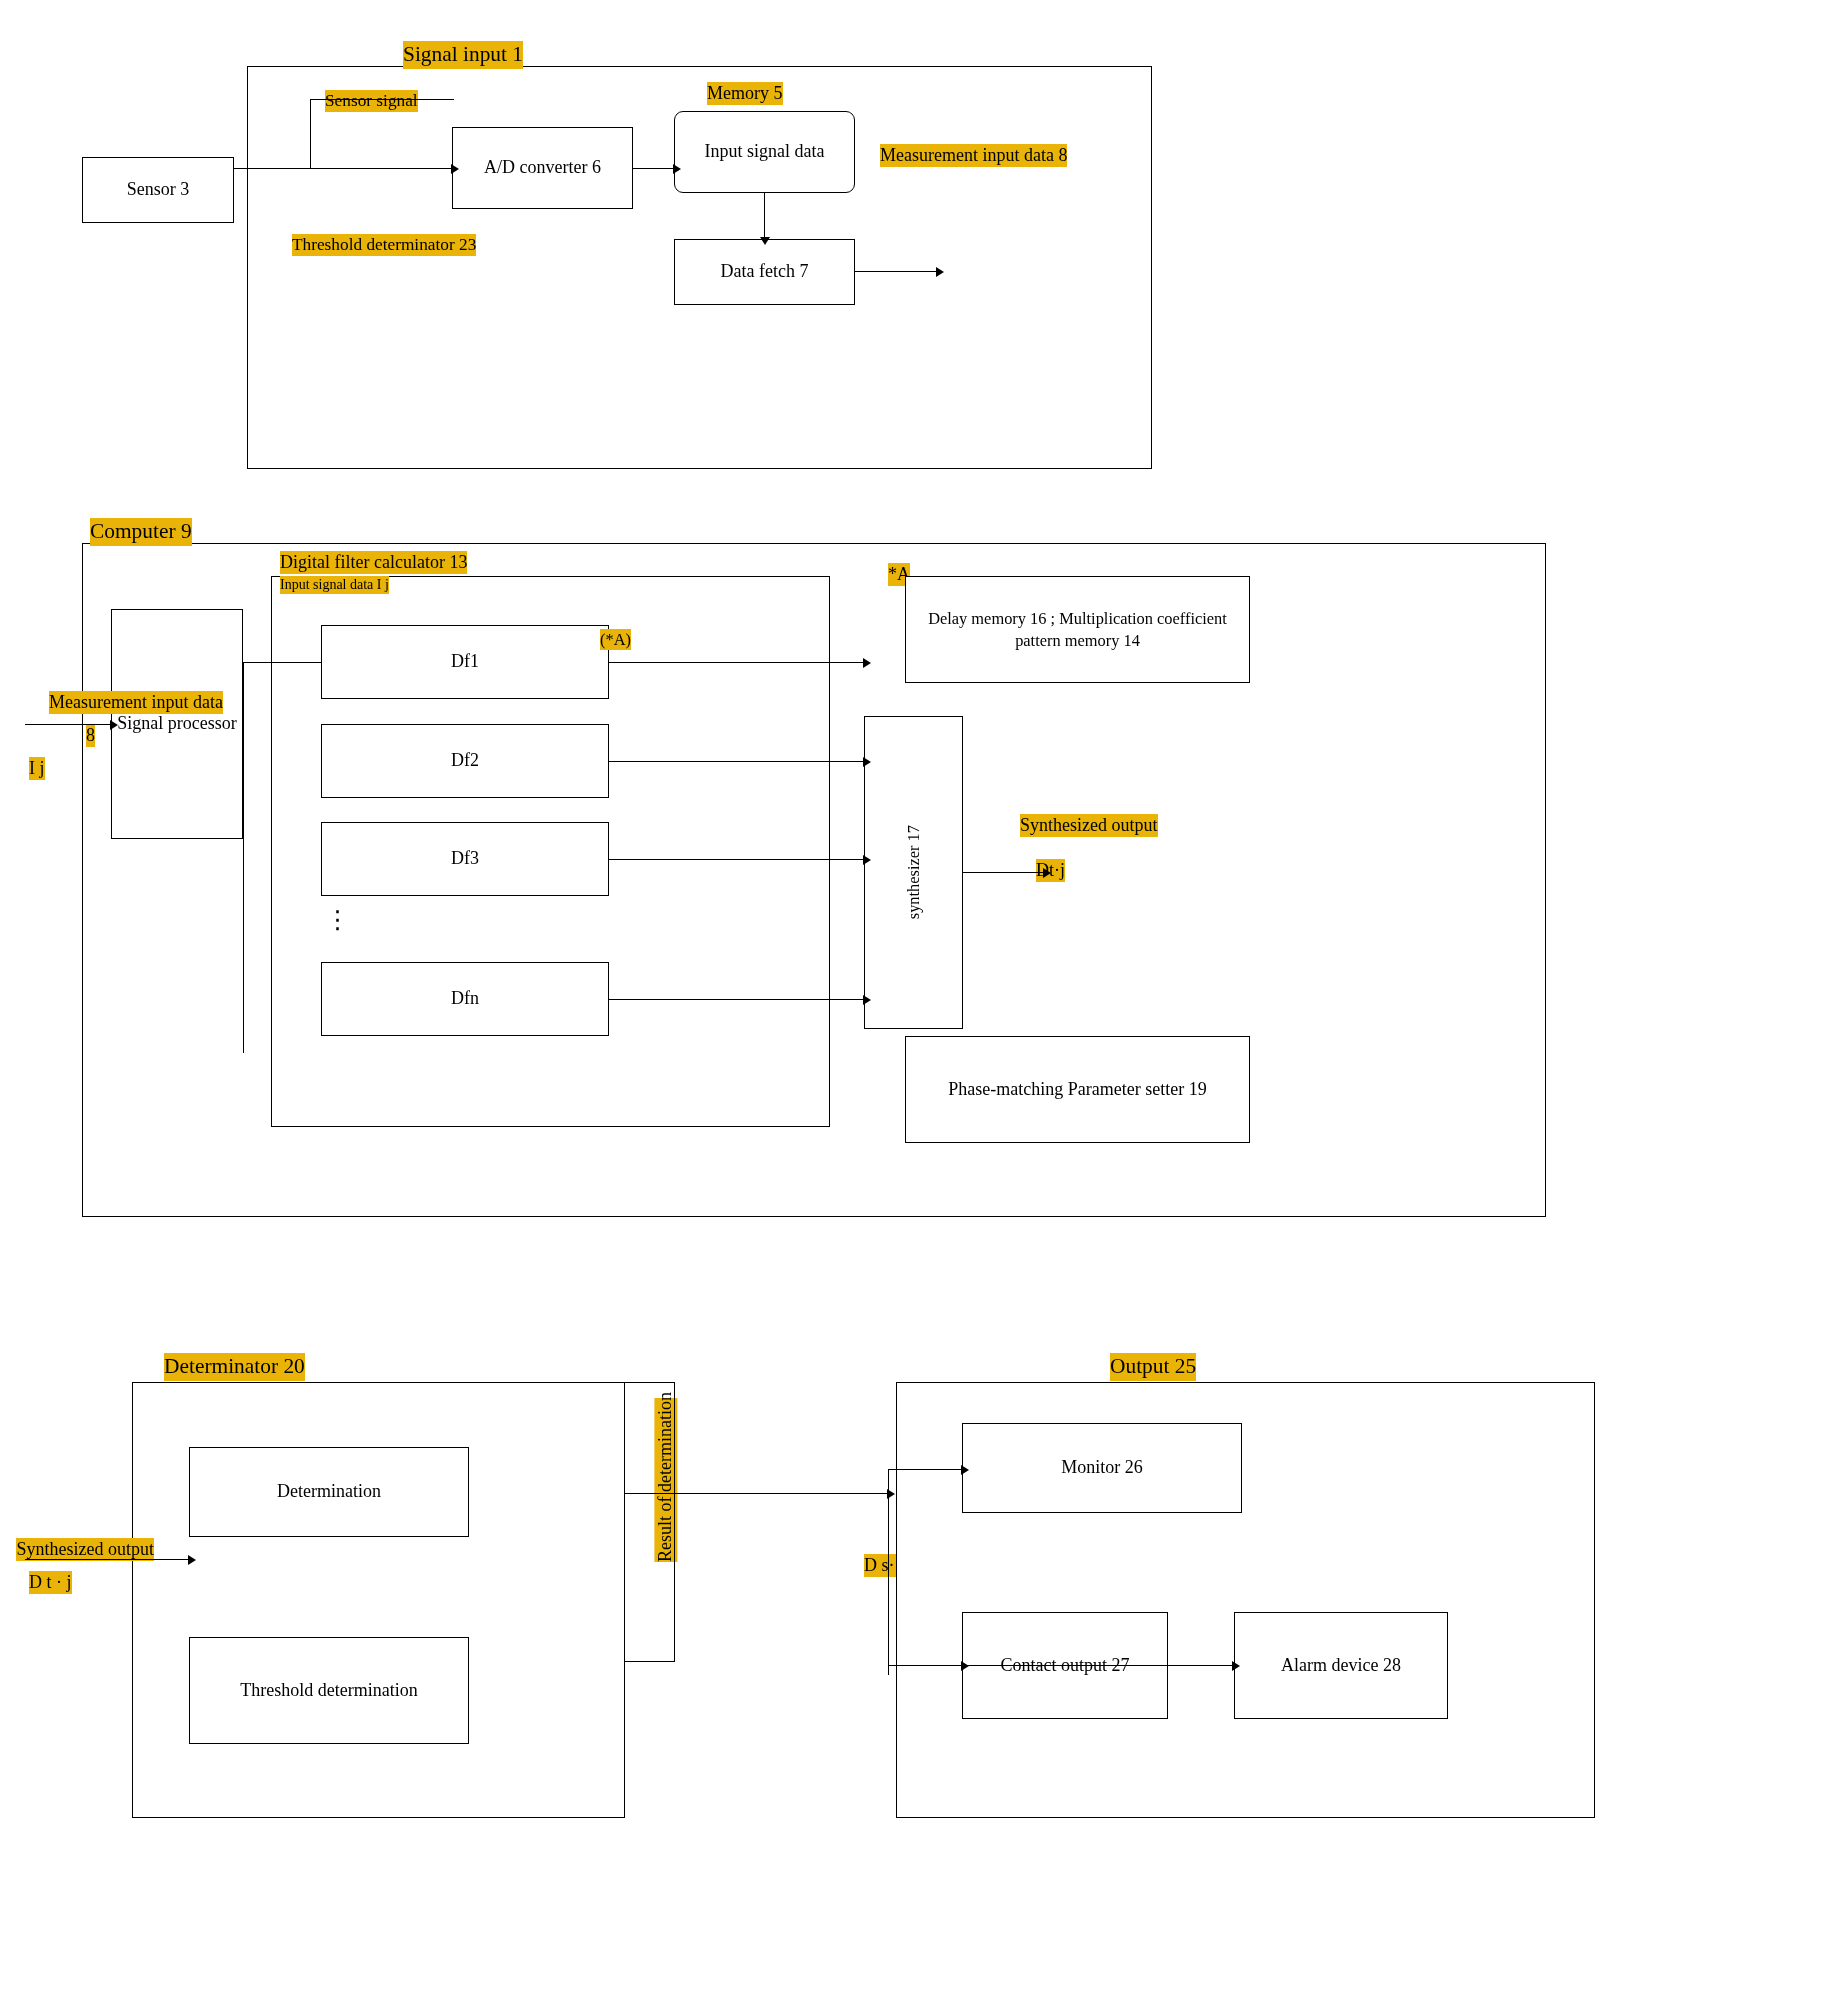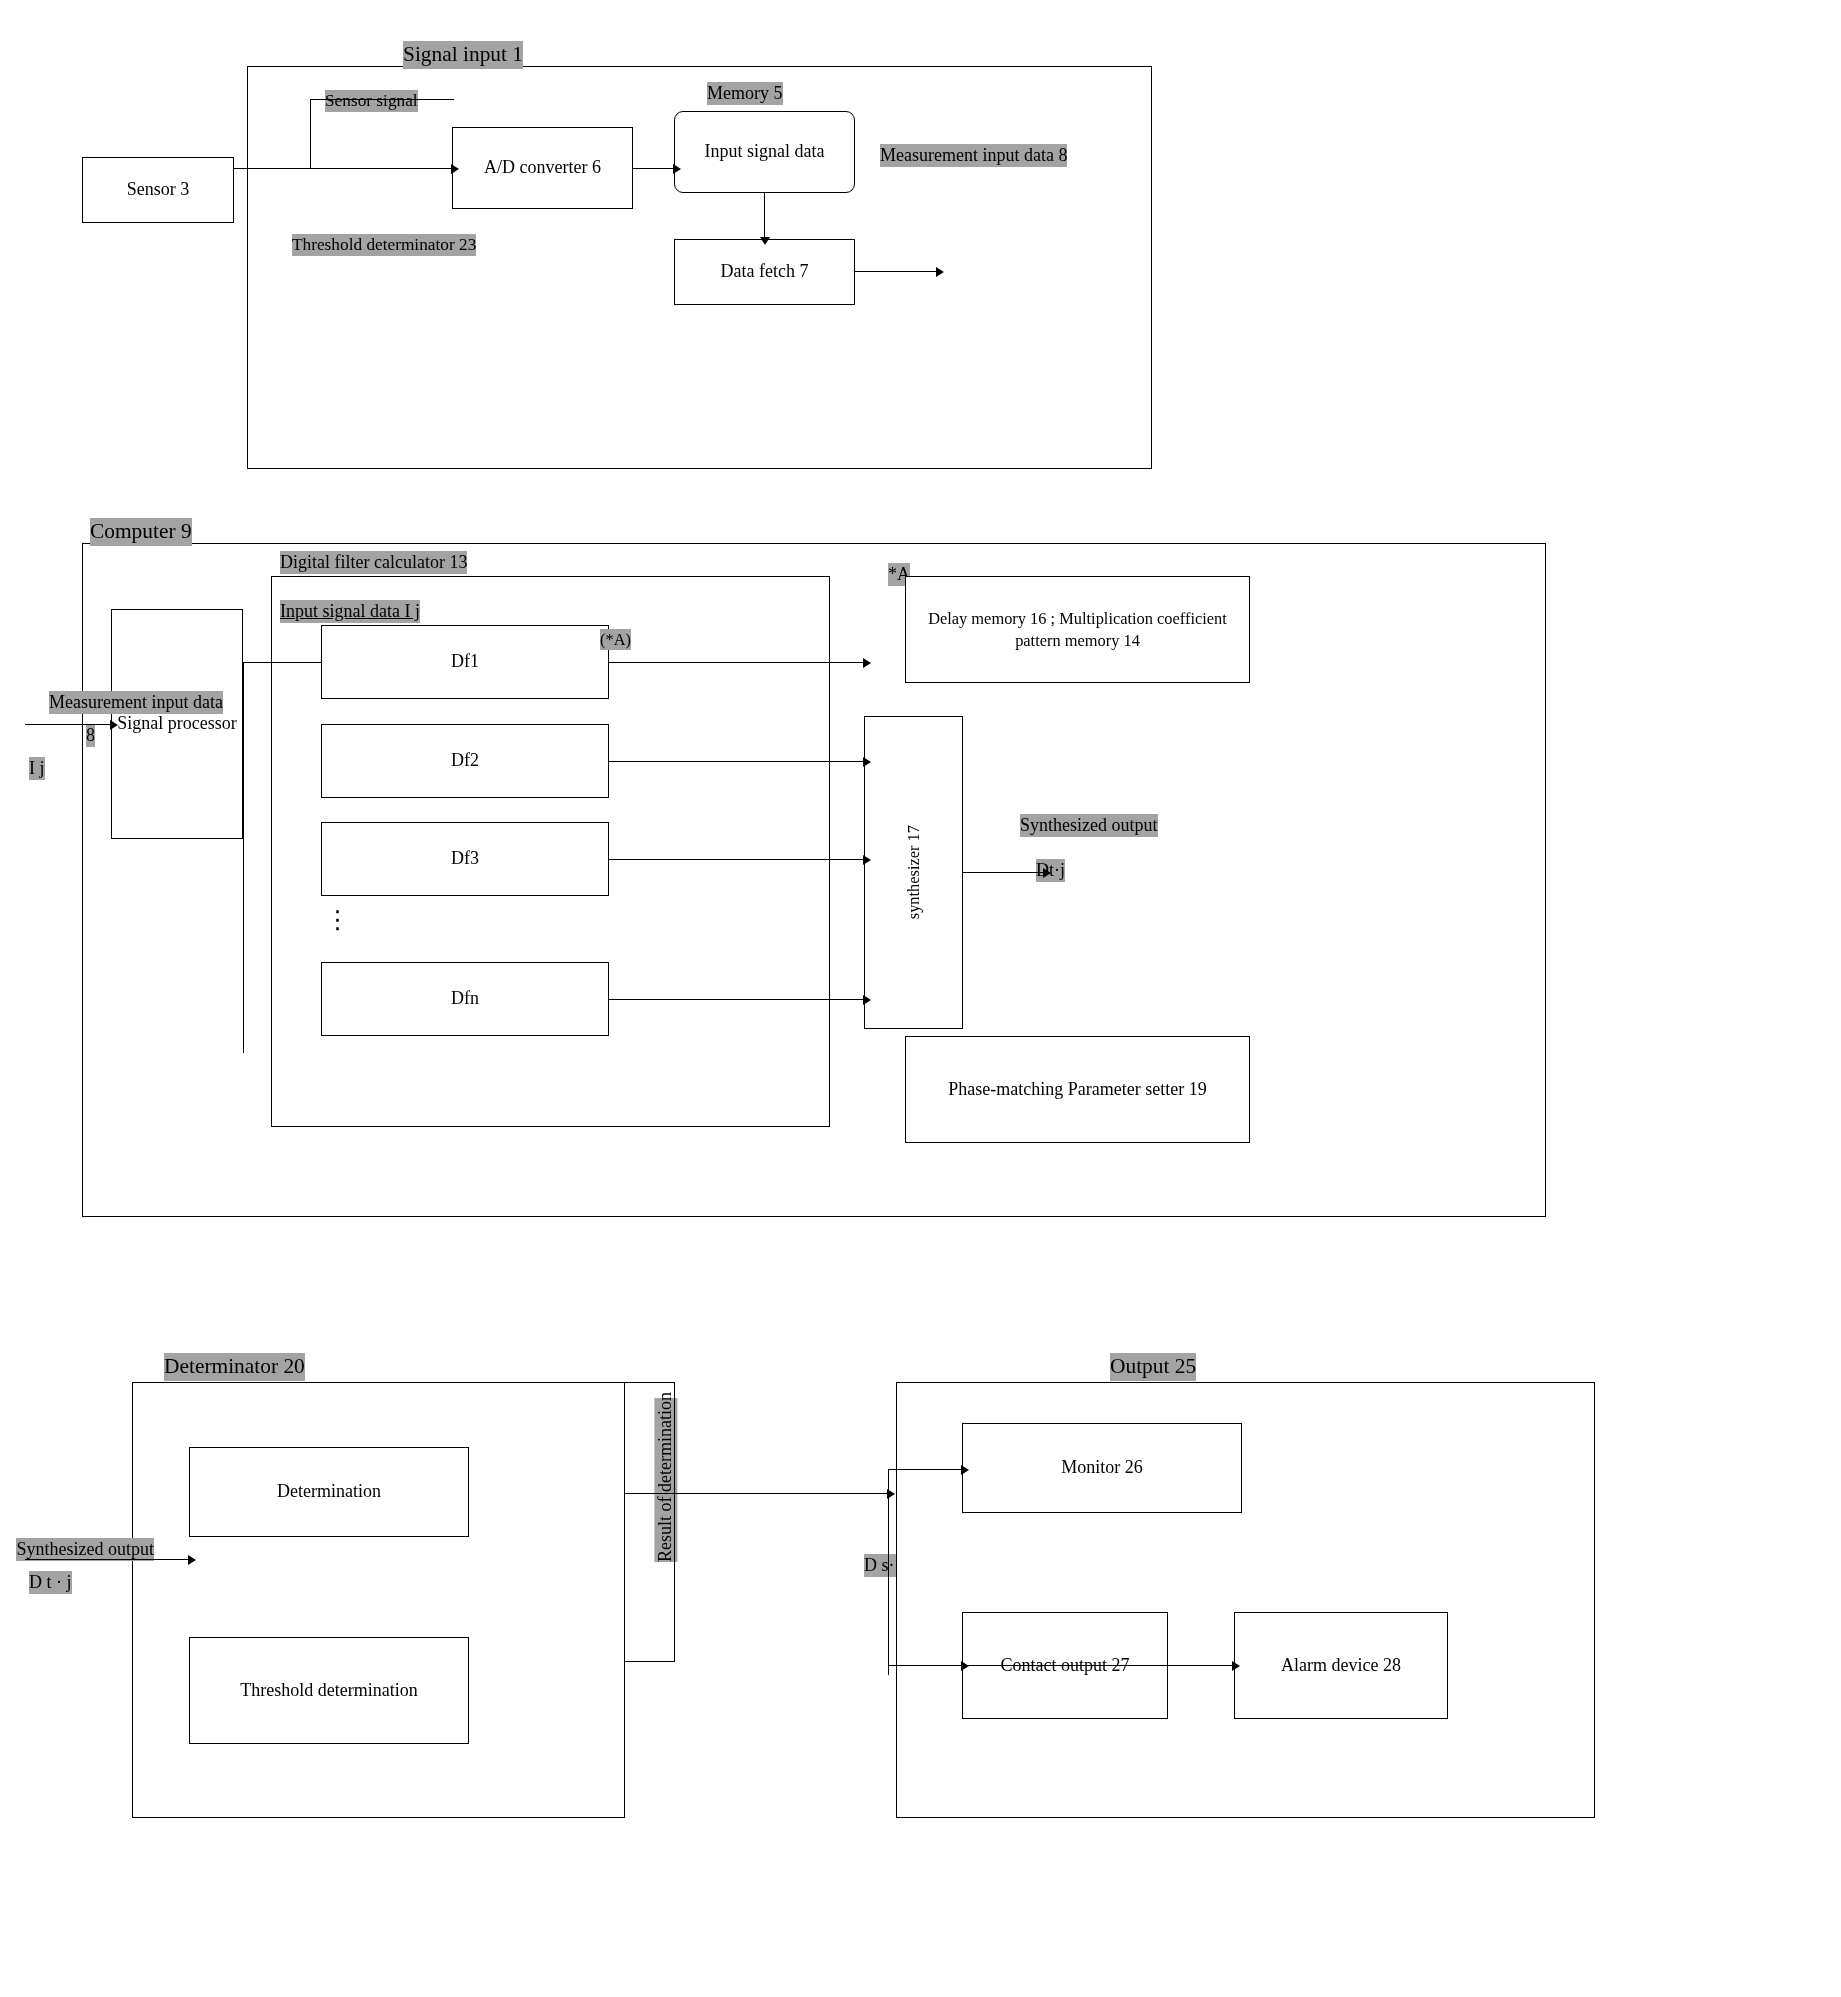--- a/index.html
+++ b/index.html
@@ -30,21 +30,21 @@
       justify-content: center;
       text-align: center;
       font-size: 18px;
       line-height: 1.3;
     }
 
     .label {
       position: absolute;
       font-size: 18px;
       line-height: 1.3;
-      background: #a3a3a3;
+      background: #eab308;
       text-align: left;
     }
 
     
     .hline {
       position: absolute;
       border-top: 1.6px solid #000;
     }
     .vline {
       position: absolute;
@@ -126,21 +126,21 @@
   <div class="box" style="left:111px; top:609px; width:132px; height:230px;">
     <span>Signal
 processor</span>
   </div>
 
   <div class="box" style="left:271px; top:576px; width:559px; height:551px; border:1.6px solid #000;">
   </div>
 
   <div class="label" style="left:280px; top:551px; font-size:18px;">Digital filter calculator 13</div>
 
-  <div class="label" style="left:280px; top:600px; font-size:18px;text-decoration:underline;">Input signal data I j</div>
+  <div class="label" style="left:280px; top:576px; font-size:14px;">Input signal data I j</div>
 
   <div class="box" style="left:321px; top:625px; width:288px; height:74px;">
     <span>Df1</span>
   </div>
 
   <div class="box" style="left:321px; top:724px; width:288px; height:74px;">
     <span>Df2</span>
   </div>
 
   <div class="box" style="left:321px; top:822px; width:288px; height:74px;">

